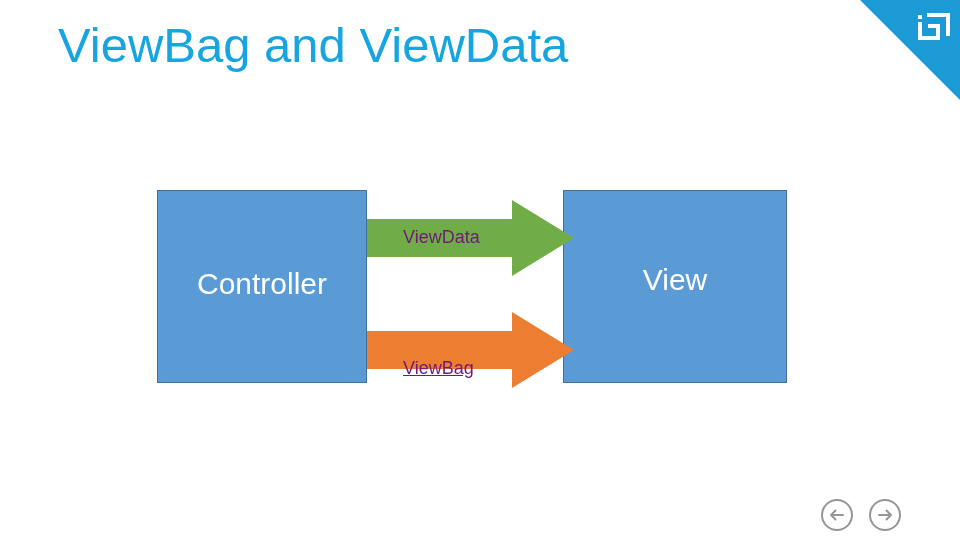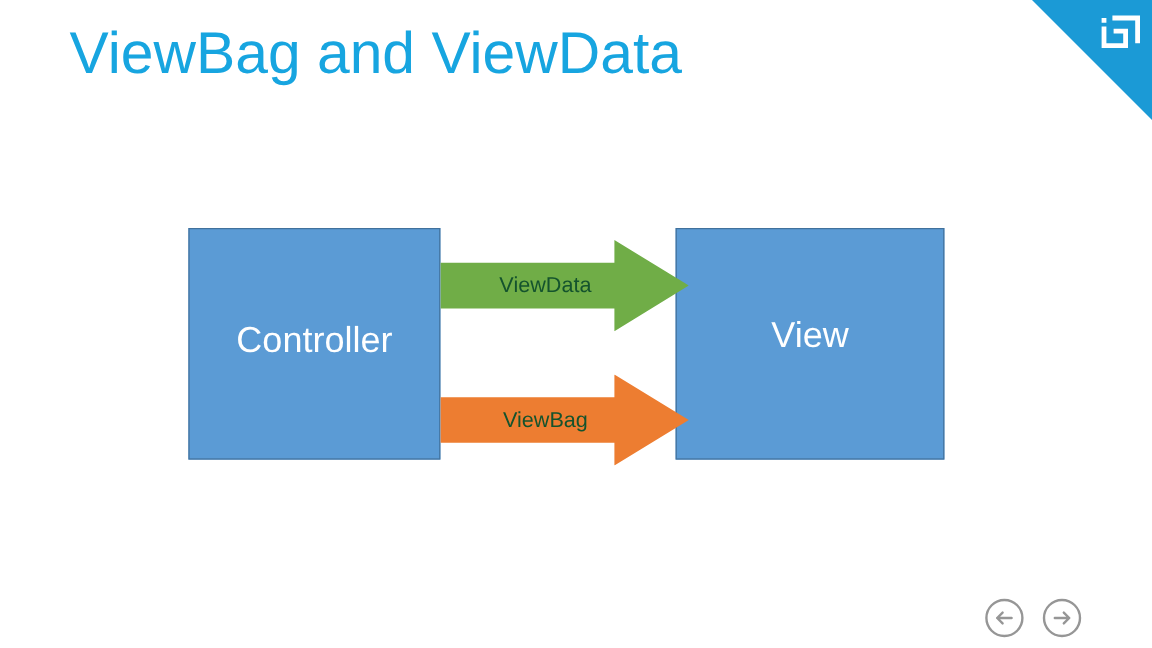--- a/index.html
+++ b/index.html
@@ -86,30 +86,31 @@
   #view-label { top: 72px; }
 
   .arrow-wrap {
     position: absolute;
   }
   .arrow-svg { display: block; }
   .arrow-label {
     position: absolute;
     left: 0;
     width: 175px;
-    text-align: center;
-    color: #14532d;
+    text-align: left;
+    color: #701a75;
     font-size: 18px;
     line-height: 22px;
     white-space: nowrap;
+    padding-left: 36px;
   }
   #arrow-viewdata-wrap { left: 367px; top: 200px; width: 207px; height: 76px; }
   #arrow-viewdata-label { top: 26px; }
   #arrow-viewbag-wrap { left: 367px; top: 312px; width: 207px; height: 76px; }
-  #arrow-viewbag-label { top: 27px; }
+  #arrow-viewbag-label { top: 45px; text-decoration: underline; }
 
   
   #nav-buttons {
     position: absolute;
     right: 58px;
     bottom: 8px;
     display: flex;
     gap: 14px;
     align-items: center;
   }

